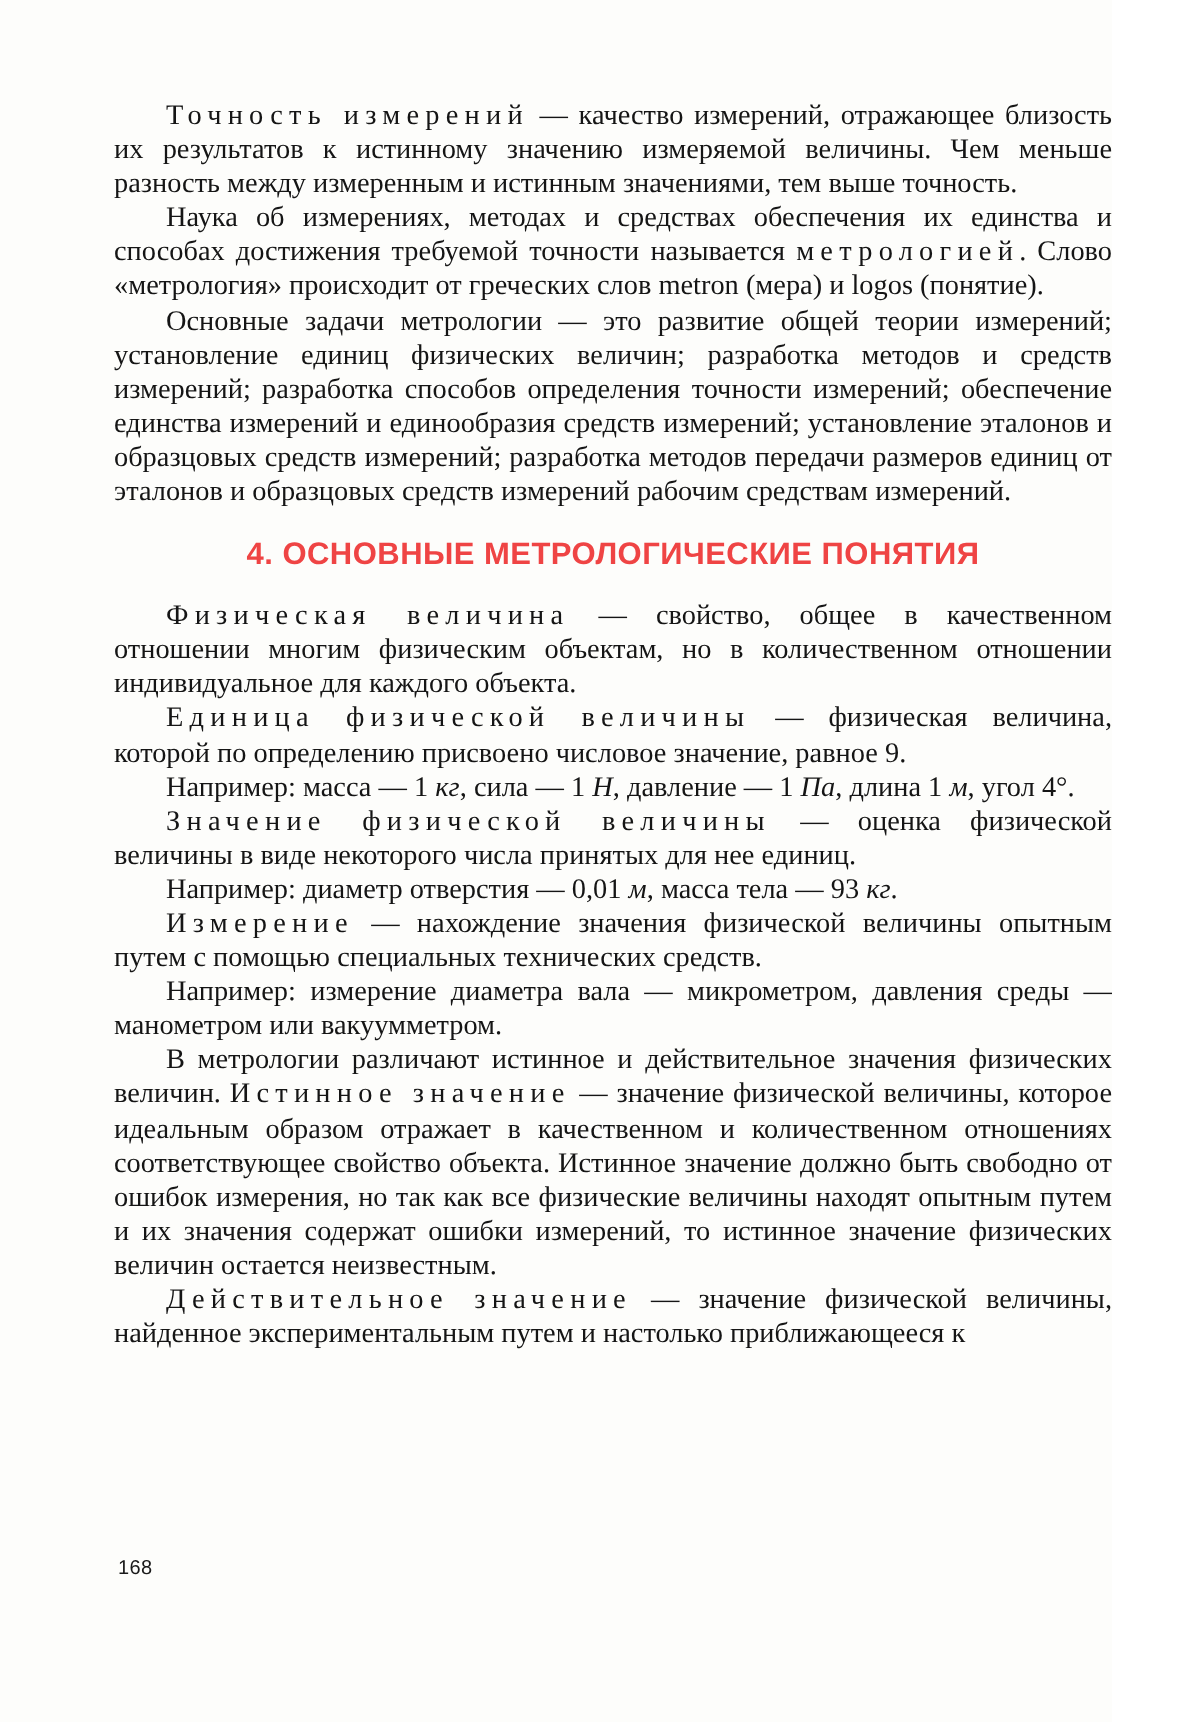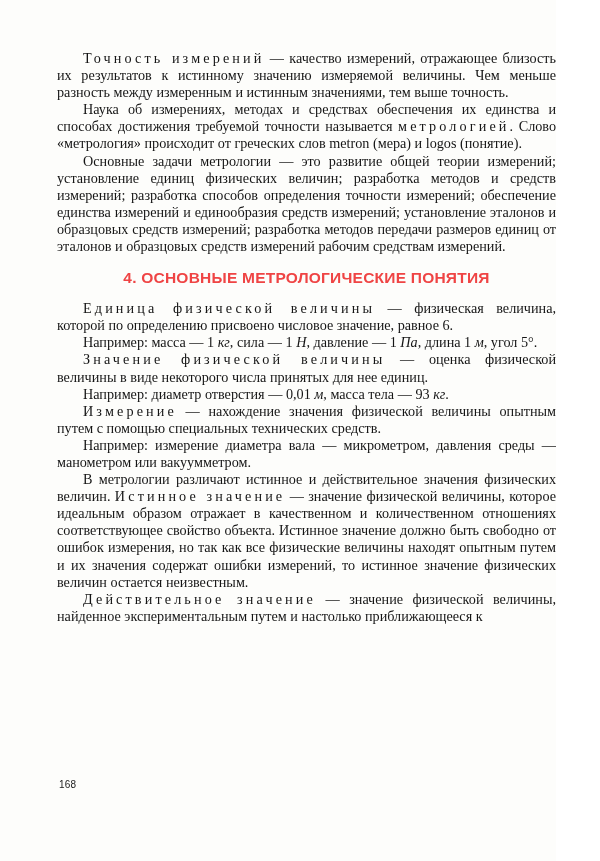--- a/index.html
+++ b/index.html
@@ -62,22 +62,23 @@
 
 <div class="book-page" style="background: rgb(253, 253, 251); color: rgb(21, 21, 21);">
   <div class="text-column">
     <section>
         <p class="para"><span class="seg-spaced">Точность измерений</span><span class="seg-normal"> — качество измерений, отражающее близость их результатов к истинному значению измеряемой величины. Чем меньше разность между измеренным и истинным значениями, тем выше точность.</span></p>
         <p class="para"><span class="seg-normal">Наука об измерениях, методах и средствах обеспечения их единства и способах достижения требуемой точности называется </span><span class="seg-spaced">метрологией</span><span class="seg-normal">. Слово «метрология» происходит от греческих слов metron (мера) и logos (понятие).</span></p>
         <p class="para"><span class="seg-normal">Основные задачи метрологии — это развитие общей теории измерений; установление единиц физических величин; разработка методов и средств измерений; разработка способов определения точности измерений; обеспечение единства измерений и единообразия средств измерений; установление эталонов и образцовых средств измерений; разработка методов передачи размеров единиц от эталонов и образцовых средств измерений рабочим средствам измерений.</span></p>
       </section>
     <h1 class="section-heading">4. ОСНОВНЫЕ МЕТРОЛОГИЧЕСКИЕ ПОНЯТИЯ</h1>
     <section>
-        <p class="para"><span class="seg-spaced">Единица физической величины</span><span class="seg-normal"> — физическая величина, которой по определению присвоено числовое значение, равное 6.</span></p>
-        <p class="para"><span class="seg-normal">Например: масса — 1 </span><span class="seg-italic">кг</span><span class="seg-normal">, сила — 1 </span><span class="seg-italic">Н</span><span class="seg-normal">, давление — 1 </span><span class="seg-italic">Па</span><span class="seg-normal">, длина 1 </span><span class="seg-italic">м</span><span class="seg-normal">, угол 5°.</span></p>
+        <p class="para"><span class="seg-spaced">Физическая величина</span><span class="seg-normal"> — свойство, общее в качественном отношении многим физическим объектам, но в количественном отношении индивидуальное для каждого объекта.</span></p>
+        <p class="para"><span class="seg-spaced">Единица физической величины</span><span class="seg-normal"> — физическая величина, которой по определению присвоено числовое значение, равное 9.</span></p>
+        <p class="para"><span class="seg-normal">Например: масса — 1 </span><span class="seg-italic">кг</span><span class="seg-normal">, сила — 1 </span><span class="seg-italic">Н</span><span class="seg-normal">, давление — 1 </span><span class="seg-italic">Па</span><span class="seg-normal">, длина 1 </span><span class="seg-italic">м</span><span class="seg-normal">, угол 4°.</span></p>
         <p class="para"><span class="seg-spaced">Значение физической величины</span><span class="seg-normal"> — оценка физической величины в виде некоторого числа принятых для нее единиц.</span></p>
         <p class="para"><span class="seg-normal">Например: диаметр отверстия — 0,01 </span><span class="seg-italic">м</span><span class="seg-normal">, масса тела — 93 </span><span class="seg-italic">кг</span><span class="seg-normal">.</span></p>
         <p class="para"><span class="seg-spaced">Измерение</span><span class="seg-normal"> — нахождение значения физической величины опытным путем с помощью специальных технических средств.</span></p>
         <p class="para"><span class="seg-normal">Например: измерение диаметра вала — микрометром, давления среды — манометром или вакуумметром.</span></p>
         <p class="para"><span class="seg-normal">В метрологии различают истинное и действительное значения физических величин. </span><span class="seg-spaced">Истинное значение</span><span class="seg-normal"> — значение физической величины, которое идеальным образом отражает в качественном и количественном отношениях соответствующее свойство объекта. Истинное значение должно быть свободно от ошибок измерения, но так как все физические величины находят опытным путем и их значения содержат ошибки измерений, то истинное значение физических величин остается неизвестным.</span></p>
         <p class="para"><span class="seg-spaced">Действительное значение</span><span class="seg-normal"> — значение физической величины, найденное экспериментальным путем и настолько приближающееся к</span></p>
       </section>
   </div>
   <div class="page-number">168</div>
 </div>

